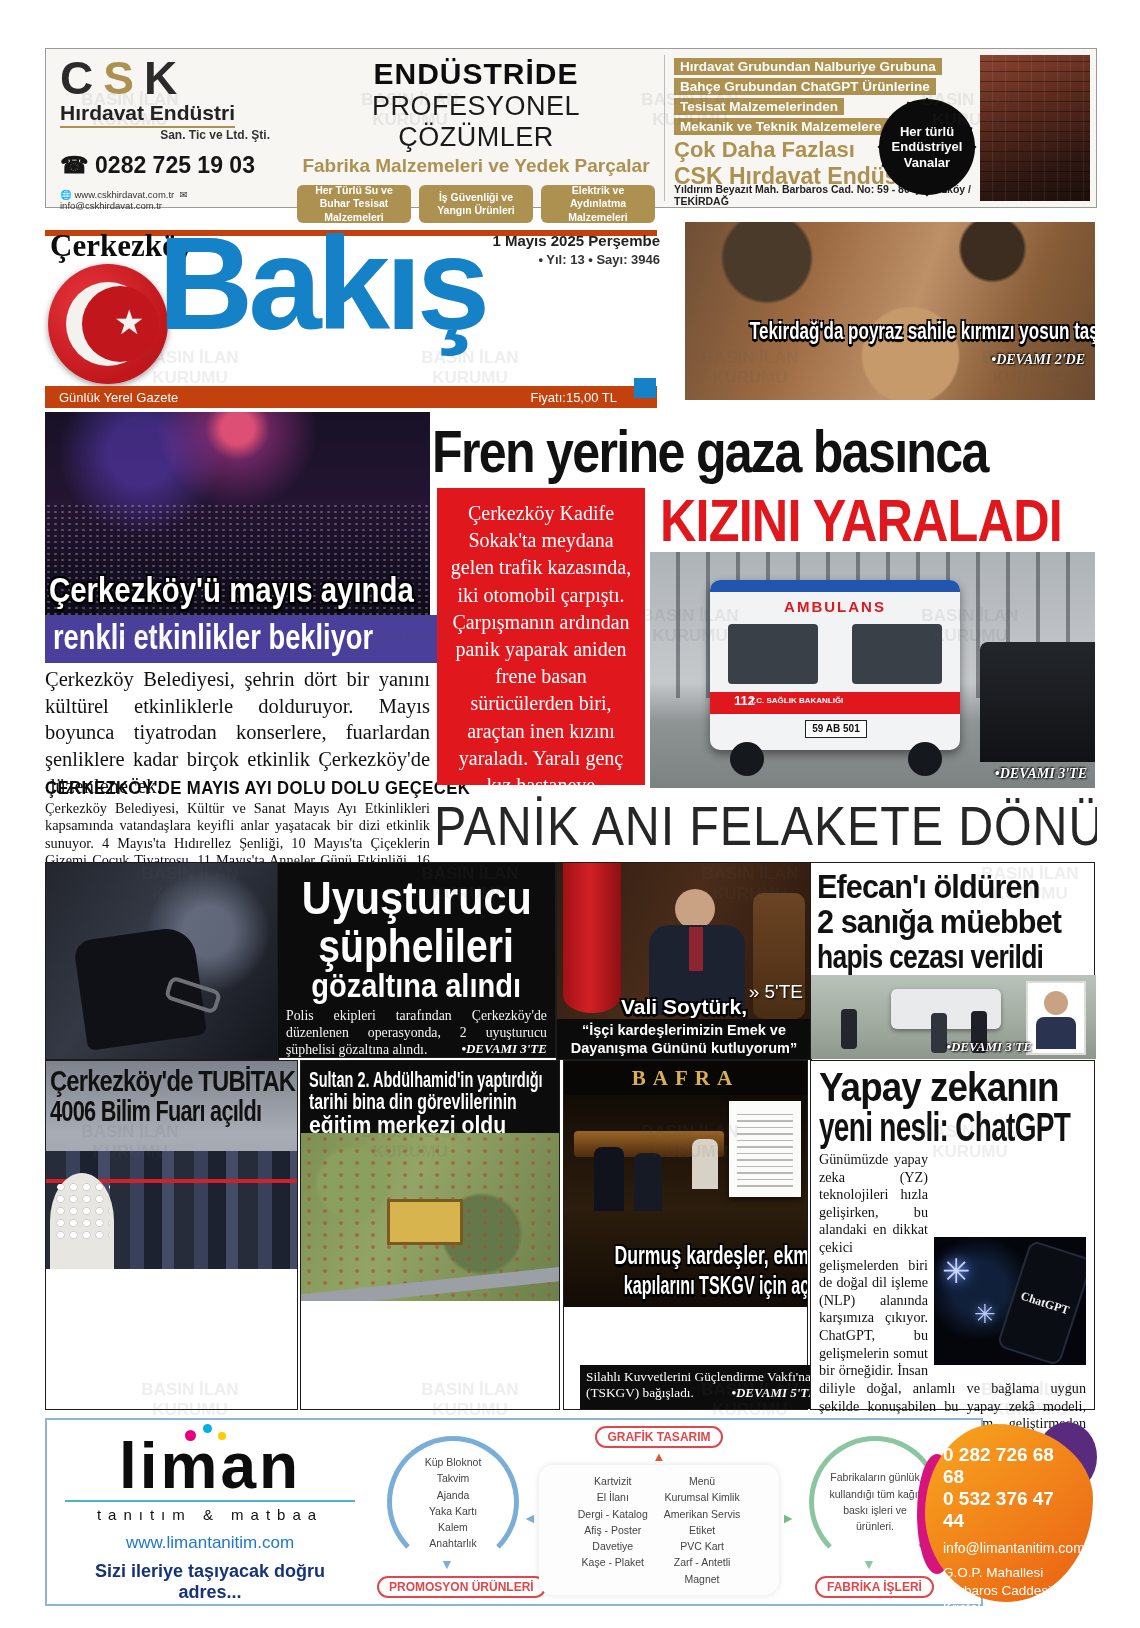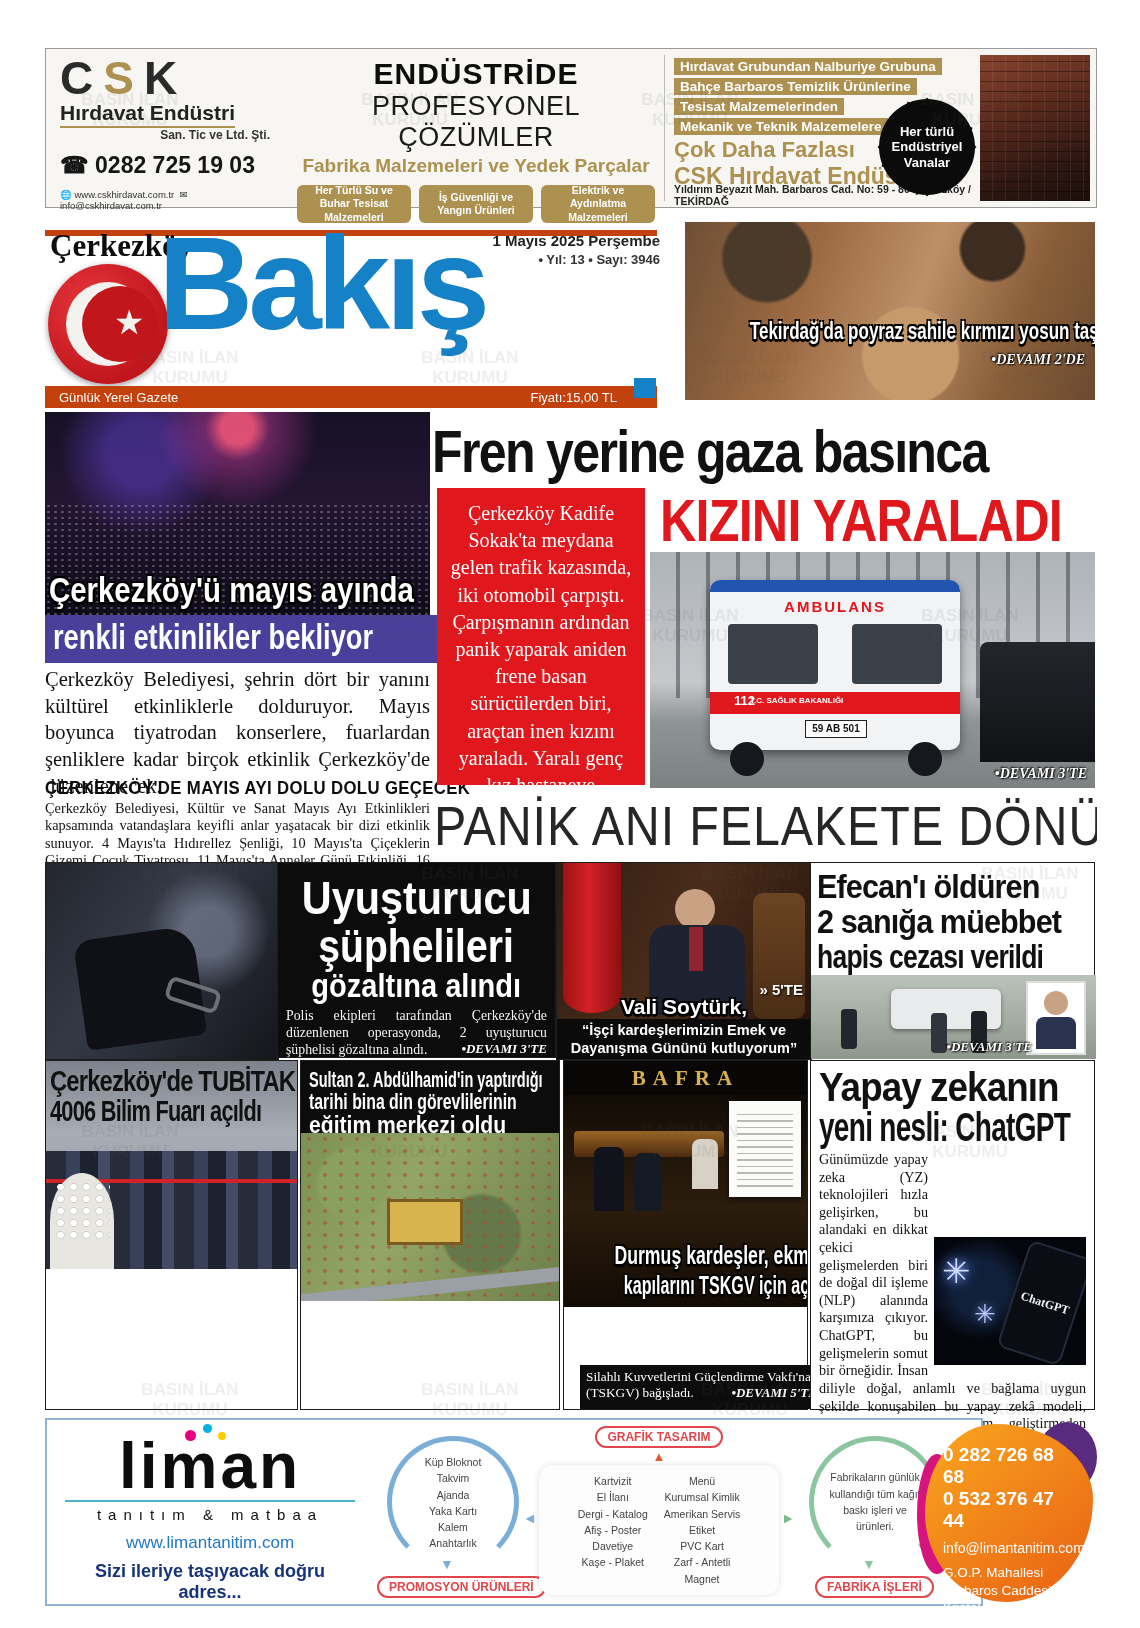--- a/index.html
+++ b/index.html
@@ -90,21 +90,21 @@
       <div style="display:flex;gap:8px;justify-content:center;margin-top:8px;">
         <div class="adbtn">Her Türlü Su ve Buhar Tesisat Malzemeleri</div>
         <div class="adbtn">İş Güvenliği ve Yangın Ürünleri</div>
         <div class="adbtn">Elektrik ve Aydınlatma Malzemeleri</div>
       </div>
     </div>
     <div class="abs" style="left:618px;top:6px;width:1px;height:146px;background:#bbb;"></div>
 
     <div class="abs" style="left:628px;top:8px;width:300px;">
       <div class="goldbg" style="font-size:13.5px;padding:1px 6px;display:inline-block;margin-bottom:2px;">Hırdavat Grubundan Nalburiye Grubuna</div><br>
-      <div class="goldbg" style="font-size:13.5px;padding:1px 6px;display:inline-block;margin-bottom:2px;">Bahçe Barbaros Temizlik Ürünlerine</div><br>
+      <div class="goldbg" style="font-size:13.5px;padding:1px 6px;display:inline-block;margin-bottom:2px;">Bahçe Grubundan ChatGPT Ürünlerine</div><br>
       <div class="goldbg" style="font-size:13.5px;padding:1px 6px;display:inline-block;margin-bottom:2px;">Tesisat Malzemelerinden</div><br>
       <div class="goldbg" style="font-size:13.5px;padding:1px 6px;display:inline-block;">Mekanik ve Teknik Malzemelere</div>
       <div class="goldtxt" style="font-size:22px;font-weight:bold;margin-top:2px;">Çok Daha Fazlası</div>
       <div class="goldtxt" style="font-size:23px;font-weight:bold;">CSK Hırdavat Endüstri'de</div>
     </div>
     <div class="abs" style="left:628px;top:134px;width:330px;font-size:10.5px;font-weight:bold;color:#222;">Yıldırım Beyazıt Mah. Barbaros Cad. No: 59 - 80 Çerkezköy / TEKİRDAĞ</div>
 
     <div class="abs" style="left:833px;top:50px;width:96px;height:96px;">
       <div class="abs" style="left:13px;top:13px;width:70px;height:70px;background:#0b0b0b;transform:rotate(45deg);"></div>
       <div class="abs" style="left:13px;top:13px;width:70px;height:70px;background:#0b0b0b;transform:rotate(22deg);"></div>
@@ -217,21 +217,21 @@
       <span class="more-photo" style="float:right;font-size:13px;text-shadow:none;">•DEVAMI 3'TE</span>
     </div>
   </div>
 
   <div class="photo cellborder" style="left:556px;top:862px;width:254px;height:196px;background:linear-gradient(115deg,#2e1c12 0%,#4a2c1a 45%,#241309 100%);">
     <div class="abs" style="left:6px;top:0;width:58px;height:150px;background:linear-gradient(90deg,#a01114,#d22126 45%,#8e0f12);border-radius:0 0 50% 50%/0 0 12% 12%;"></div>
     <div class="abs" style="left:118px;top:26px;width:40px;height:40px;border-radius:50%;background:#c9a183;"></div>
     <div class="abs" style="left:92px;top:62px;width:96px;height:90px;background:#1c2230;border-radius:20px 20px 0 0;"></div>
     <div class="abs" style="left:132px;top:64px;width:14px;height:44px;background:#8e2430;"></div>
     <div class="abs" style="left:196px;top:30px;width:52px;height:126px;background:linear-gradient(#6b4423,#4a2d14);border-radius:10px;"></div>
-    <div class="abs" style="right:8px;top:118px;color:#fff;font-weight:bold;font-size:15px;text-shadow:1px 1px 2px #000;">» 5'TE</div>
+    <div class="abs" style="right:8px;top:118px;color:#fff;font-weight:normal;font-size:19px;text-shadow:1px 1px 2px #000;">» 5'TE</div>
     <div class="abs outline-w" style="left:0;top:132px;width:100%;text-align:center;font-weight:bold;font-size:21px;">Vali Soytürk,</div>
     <div class="abs" style="left:0;bottom:0;width:100%;height:40px;background:#0b0b0b;display:flex;align-items:center;justify-content:center;">
       <span style="color:#fff;font-weight:bold;font-size:14.5px;line-height:1.25;text-align:center;padding:0 4px;">“İşçi kardeşlerimizin Emek ve Dayanışma Gününü kutluyorum”</span>
     </div>
   </div>
 
   <div class="abs cellborder" style="left:810px;top:862px;width:285px;height:196px;background:#fff;box-sizing:border-box;padding:4px 6px;">
     <div style="height:35px;"><span class="cond" style="font-size:34px;font-weight:bold;transform:scaleX(.9);letter-spacing:-1px;">Efecan'ı öldüren</span></div>
     <div style="height:35px;"><span class="cond" style="font-size:34px;font-weight:bold;transform:scaleX(.9);letter-spacing:-1px;">2 sanığa müebbet</span></div>
     <div style="height:35px;"><span class="cond" style="font-size:34px;font-weight:bold;transform:scaleX(.78);letter-spacing:-1px;">hapis cezası verildi</span></div>

